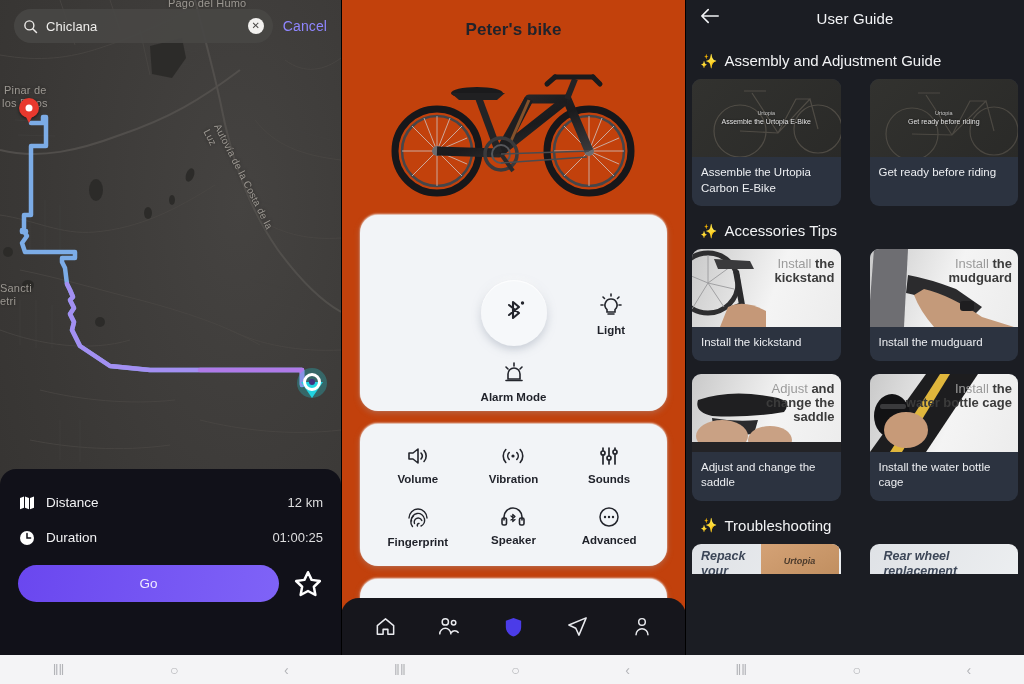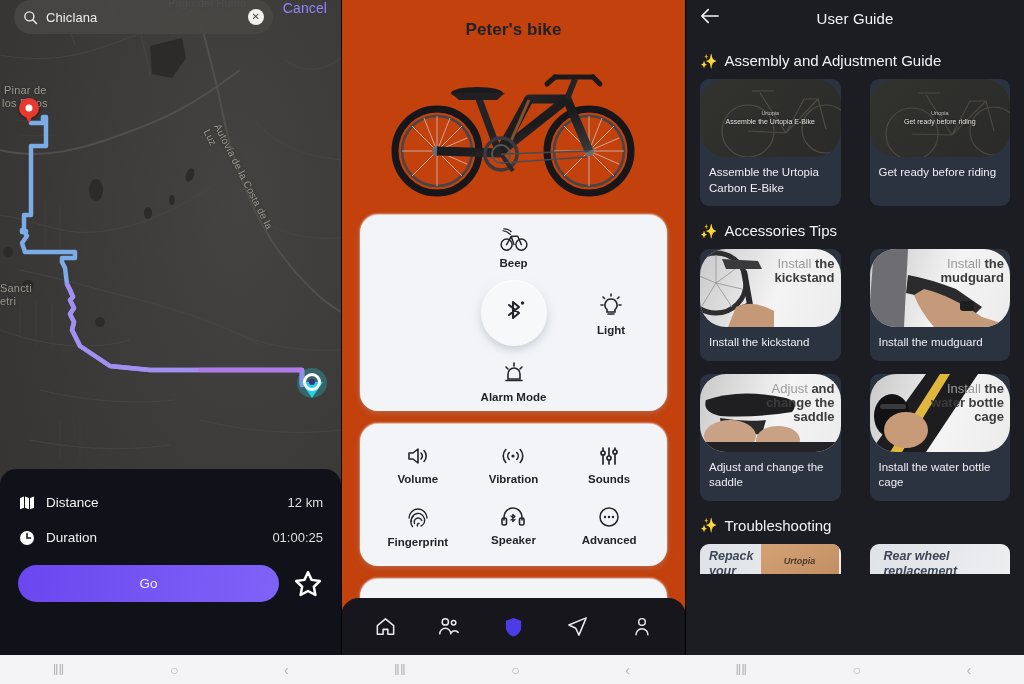--- a/index.html
+++ b/index.html
@@ -42,21 +42,21 @@
   }
   .pin-dot {
     position: absolute; left: 50%; top: 10px; transform: translate(-50%,-50%);
     width: 7px; height: 7px; border-radius: 50%; background: #fff; z-index: 2;
   }
   .endmark { position: absolute; width: 38px; height: 38px; }
 
   
   .search-wrap {
     position: absolute; left: 0; top: 0; width: 341px; height: 52px;
-    display: flex; padding: 0 14px; gap: 10px; z-index: 6;
+    display: flex; align-items: center; padding: 8px 14px; gap: 10px; z-index: 6;
   }
   .search-box {
     flex: 1; height: 34px; background: rgba(72,70,68,.92);
     border-radius: 17px; display: flex; align-items: center;
     padding: 0 9px; gap: 8px;
   }
   .search-box .txt {
     flex: 1; color: #efeeec; font-size: 13px; letter-spacing: .1px;
   }
   .clear-btn {
@@ -138,28 +138,28 @@
   }
   .guide-head .ttl {
     position: absolute; left: 0; right: 0; text-align: center;
     color: #f3f4f6; font-size: 15px; letter-spacing: .1px;
   }
   .sec-head {
     display: flex; align-items: center; gap: 7px; padding: 16px 14px 10px;
     color: #f2f3f5; font-size: 15px;
   }
   .spark { color: #f3d34a; font-size: 14px; }
-  .card-row { display: flex; gap: 29px; padding: 0 14px; }
+  .card-row { display: flex; gap: 29px; padding: 0 6px; }
   .gcard {
     flex: 1; border-radius: 9px; overflow: hidden; background: #2c3340;
   }
   .gcard .thumb {
     height: 78px; position: relative; overflow: hidden;
     background: #2e2e30;
-    display: flex; align-items: center; justify-content: center; border-radius: 26px;
+    display: flex; align-items: center; justify-content: center;
   }
   .gcard .thumb.dark { background: linear-gradient(135deg,#32322f,#2a2a28); }
   .gcard .thumb.light { background: linear-gradient(110deg,#c9c9c9 0%,#f4f4f4 55%,#ececec 100%); }
   .thumb-cap {
     font-size: 7px; color: #e6e6e6; text-align: center; line-height: 1.35;
     text-shadow: 0 0 2px rgba(0,0,0,.7); padding: 0 6px;
   }
   .thumb-cap .brand { font-size: 5.5px; opacity: .8; display:block; }
   .thumb-cap2 {
     position: absolute; right: 6px; top: 8px; text-align: right;
@@ -385,32 +385,20 @@
 
         <circle cx="122" cy="101" r="16" fill="none" stroke="#3a3a3c" stroke-width="3.5"></circle>
         <circle cx="122" cy="101" r="9" fill="none" stroke="#55565a" stroke-width="2"></circle>
         <path d="M122 101 L134 118" stroke="#2a2a2c" stroke-width="4"></path>
         <line x1="122" y1="101" x2="210" y2="98" stroke="#4a4b4f" stroke-width="1.6"></line>
         <line x1="122" y1="110" x2="208" y2="104" stroke="#4a4b4f" stroke-width="1.4"></line>
       </svg>
     </div>
 
     <div class="card ctrl-card">
-      <div class="ctrl-item" style="left:50%;transform:translateX(-50%);top:13px;">
-        <svg width="30" height="24" viewBox="0 0 32 26">
-          <g fill="none" stroke="#23252c" stroke-width="1.6" stroke-linecap="round">
-            <circle cx="8" cy="18" r="6"></circle>
-              <circle cx="24" cy="18" r="6"></circle>
-            <path d="M8 18 L13 9 L20 9 L24 18 M13 9 L16 18"></path>
-            <path d="M12 7 Q8 3 4 3" stroke-width="1.3"></path>
-            <path d="M13 4 Q9 0.5 5 1" stroke-width="1.3"></path>
-          </g>
-        </svg>
-        <span class="cl">Beep</span>
-      </div>
 
 
       <div class="ctrl-item" style="left:50%;transform:translateX(-50%);bottom:8px;width:110px;">
         <svg width="26" height="26" viewBox="0 0 26 26">
           <g fill="none" stroke="#23252c" stroke-width="1.6" stroke-linecap="round">
             <path d="M7 19 V14 A6 6 0 0 1 19 14 V19 Z"></path>
             <line x1="5" y1="20.5" x2="21" y2="20.5"></line>
             <line x1="13" y1="3" x2="13" y2="6"></line>
             <line x1="5" y1="7" x2="7" y2="9"></line>
               <line x1="21" y1="7" x2="19" y2="9"></line>

